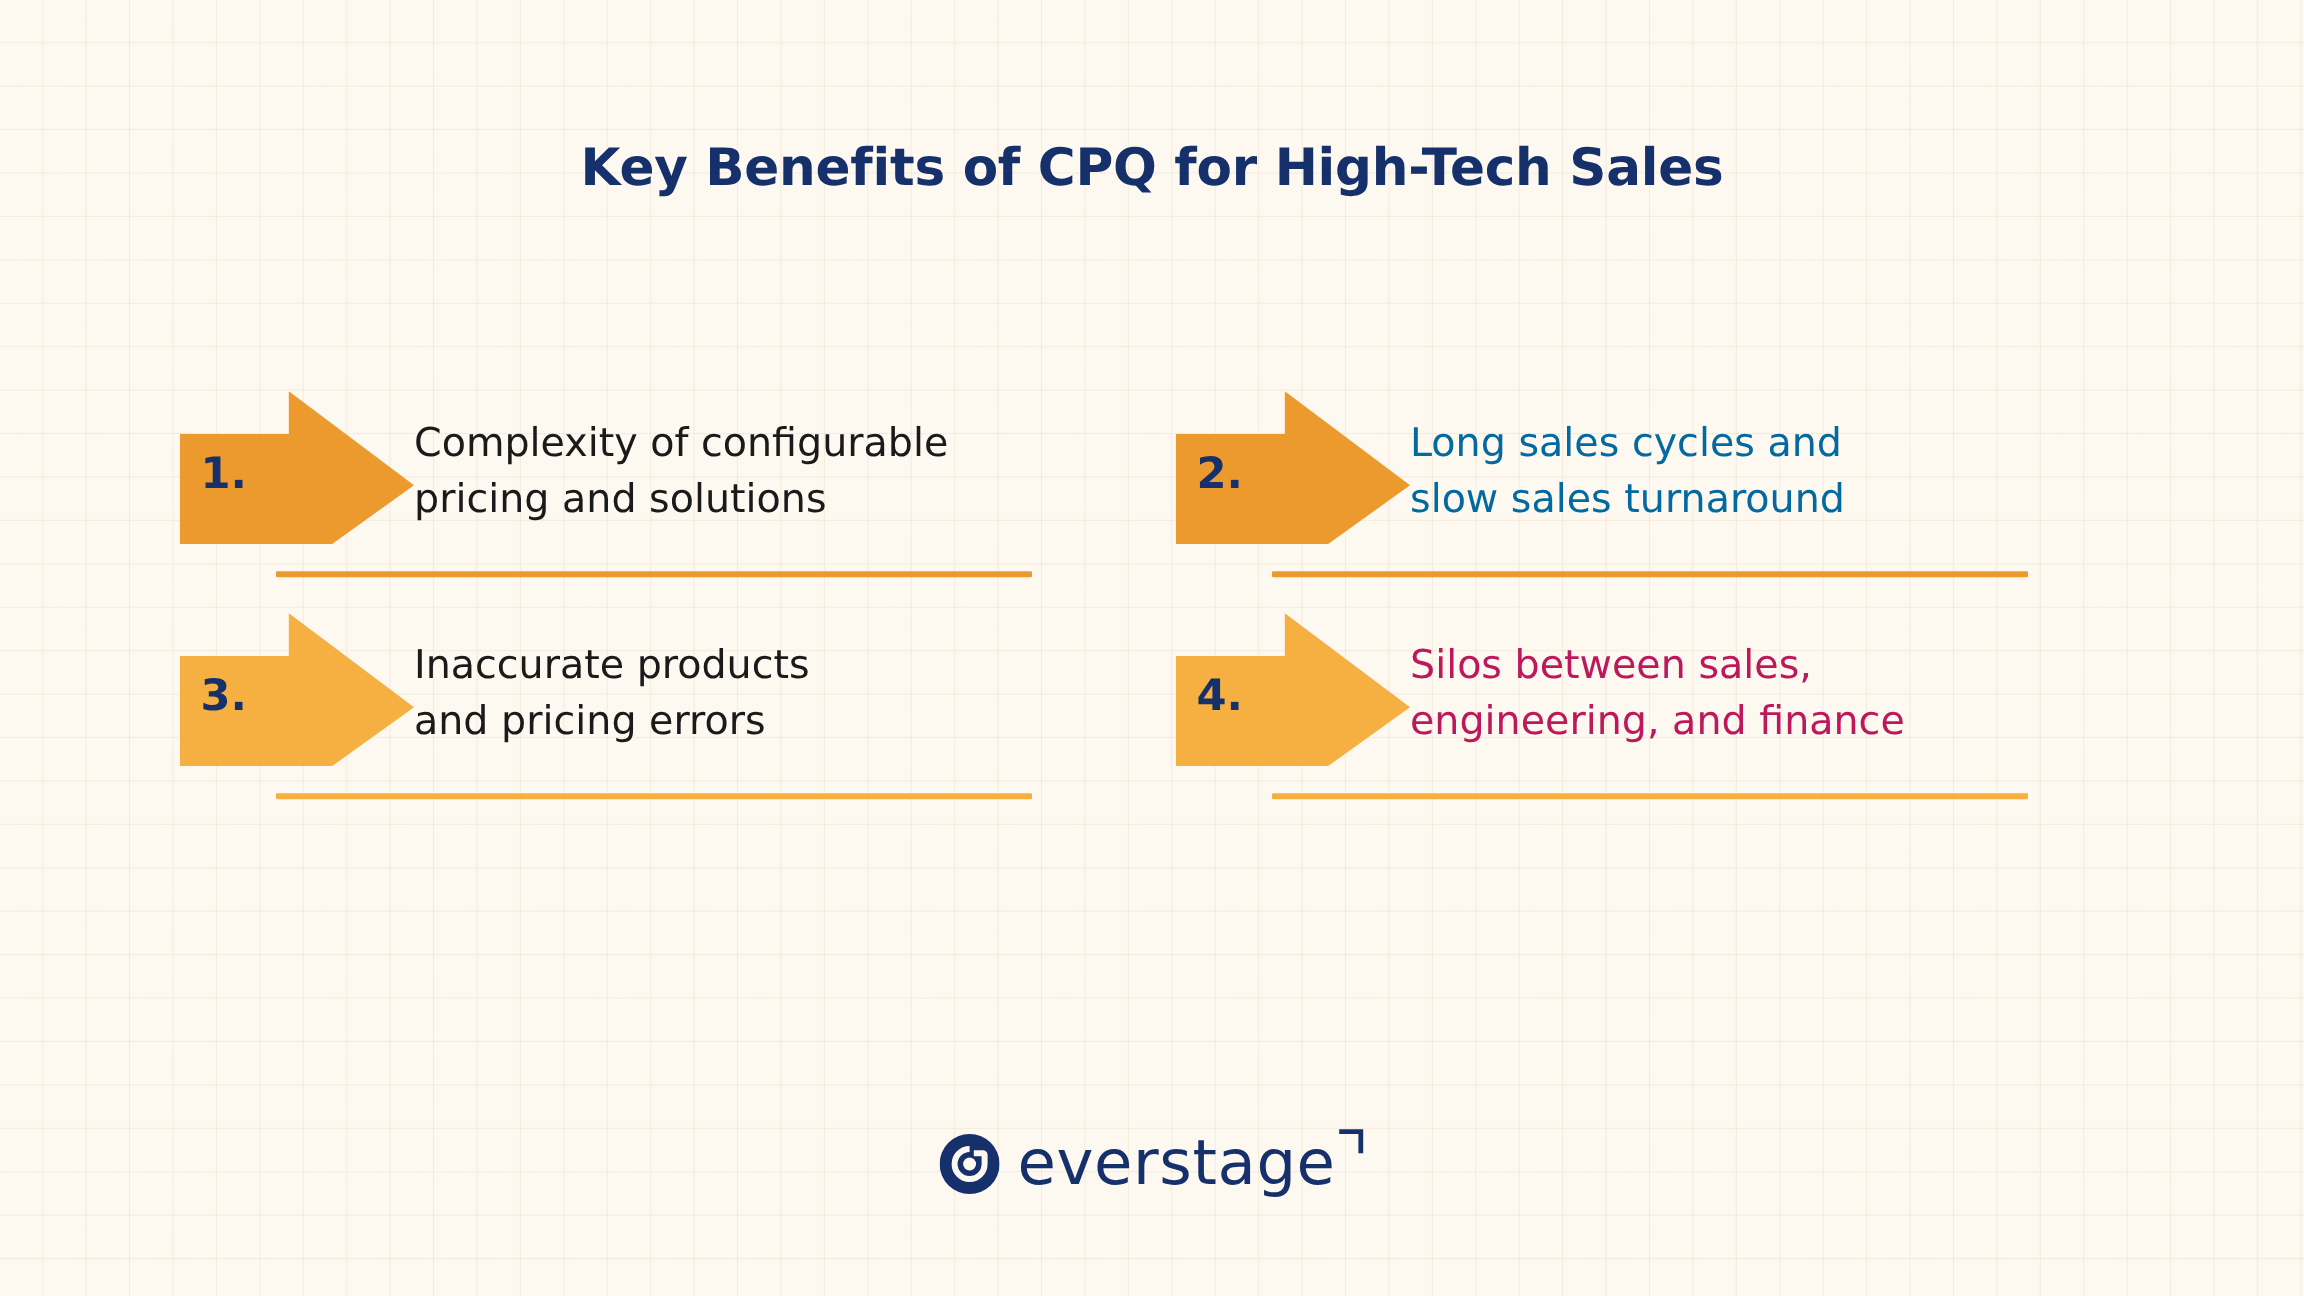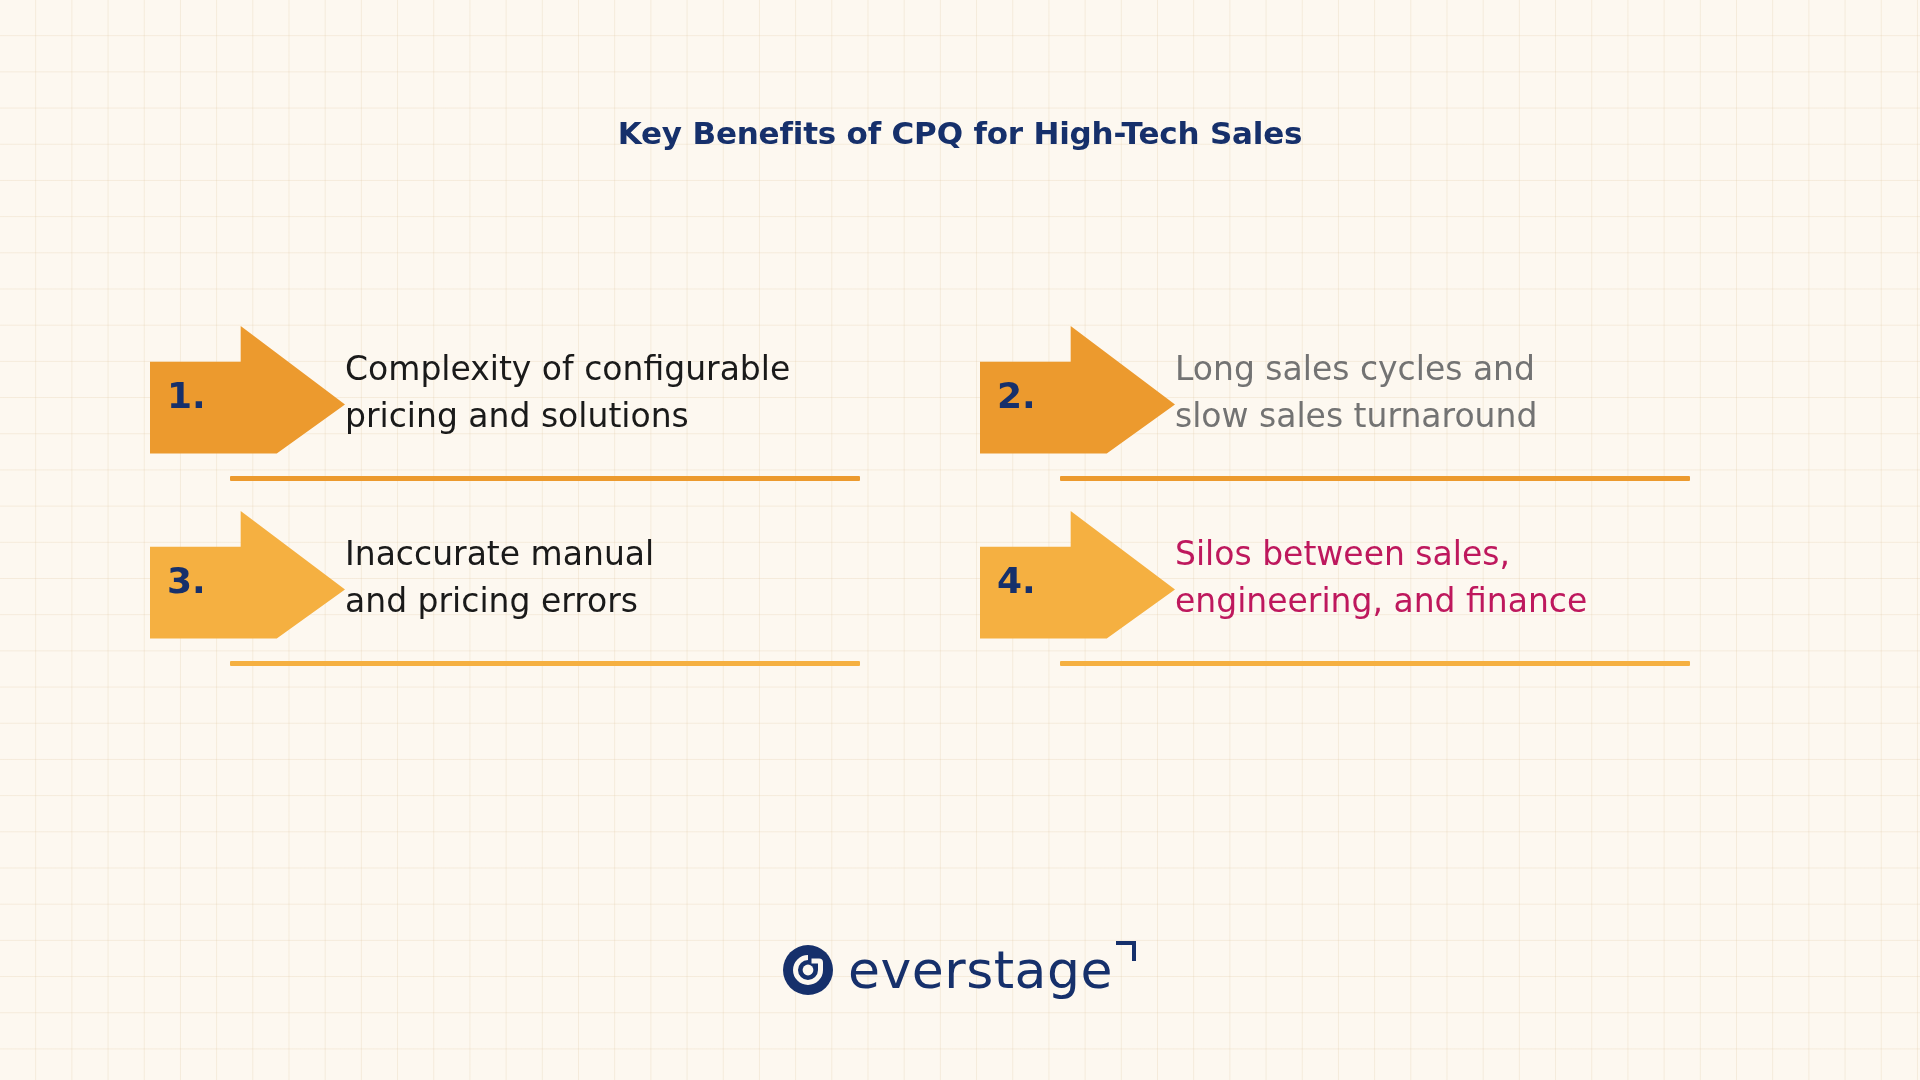--- a/index.html
+++ b/index.html
@@ -37,21 +37,21 @@
     align-items: center;
   }
 
   
   #page-title {
     position: absolute;
     top: 115px;
     left: 0;
     right: 0;
     text-align: center;
-    font-size: 31px;
+    font-size: 43px;
     font-weight: 700;
     color: #16306B;
     letter-spacing: -0.2px;
     line-height: 1.2;
   }
 
   
   #cards-grid {
     position: absolute;
     top: 318px;
@@ -187,36 +187,36 @@
       </div>
       <div class="card-rule" style="background-color: rgb(236, 154, 46);"></div>
     </div>
 
     <div class="card-row-wrap col-right">
       <div class="card">
         <div class="arrow">
           <div class="arrow-shape" style="background-color: rgb(236, 154, 46);"></div>
           <span class="arrow-number" style="color: rgb(22, 48, 107);">2.</span>
         </div>
-        <div class="card-text" style="color: #737373;">
+        <div class="card-text" style="color: #0369a1;">
           <span class="line">Long sales cycles and</span>
           <span class="line">slow sales turnaround</span>
         </div>
       </div>
       <div class="card-rule" style="background-color: rgb(236, 154, 46);"></div>
     </div>
 
     <div class="card-row-wrap col-left">
       <div class="card">
         <div class="arrow">
           <div class="arrow-shape" style="background-color: rgb(245, 176, 65);"></div>
           <span class="arrow-number" style="color: rgb(22, 48, 107);">3.</span>
         </div>
         <div class="card-text" style="color: rgb(26, 26, 26);">
-          <span class="line">Inaccurate manual</span>
+          <span class="line">Inaccurate products</span>
           <span class="line">and pricing errors</span>
         </div>
       </div>
       <div class="card-rule" style="background-color: rgb(245, 176, 65);"></div>
     </div>
 
     <div class="card-row-wrap col-right">
       <div class="card">
         <div class="arrow">
           <div class="arrow-shape" style="background-color: rgb(245, 176, 65);"></div>

